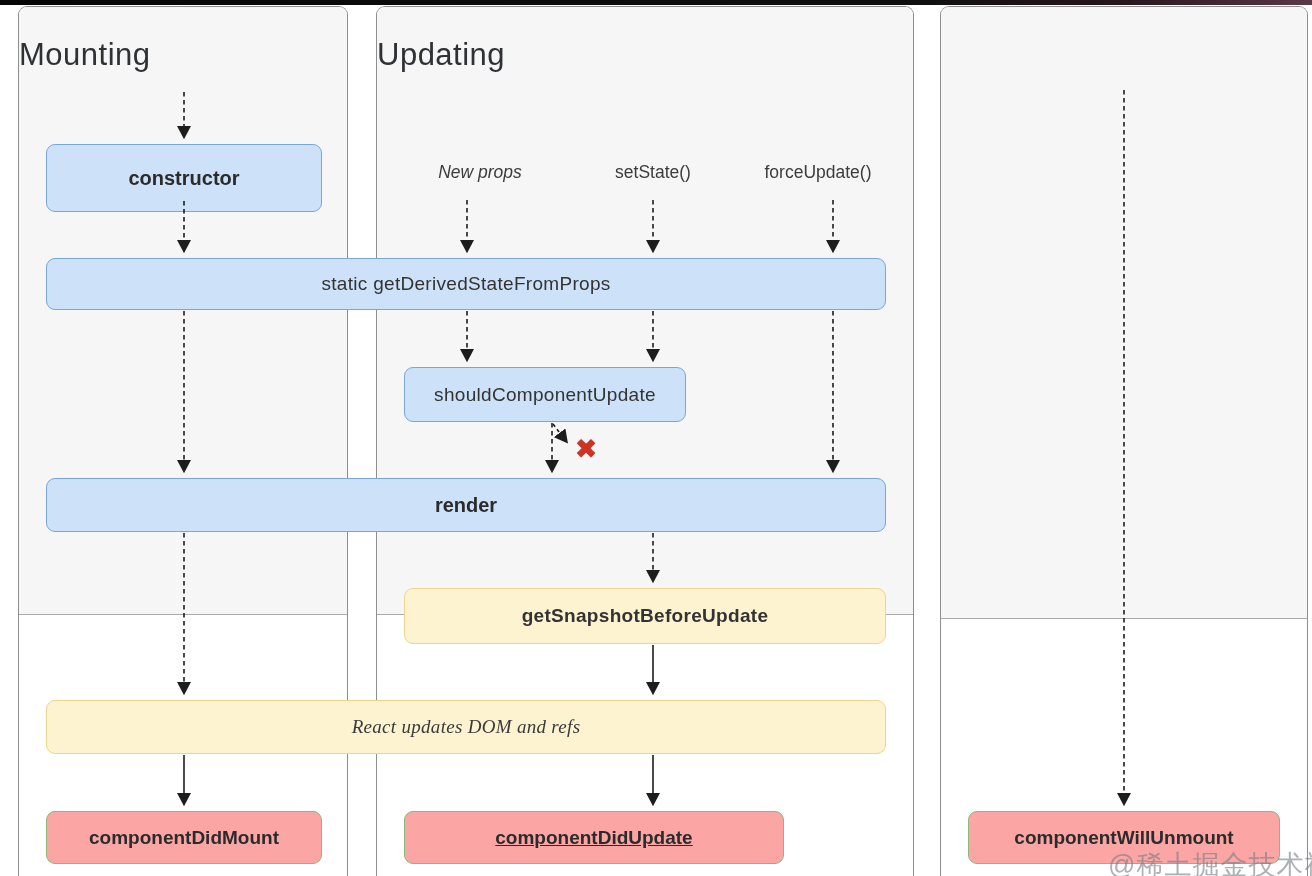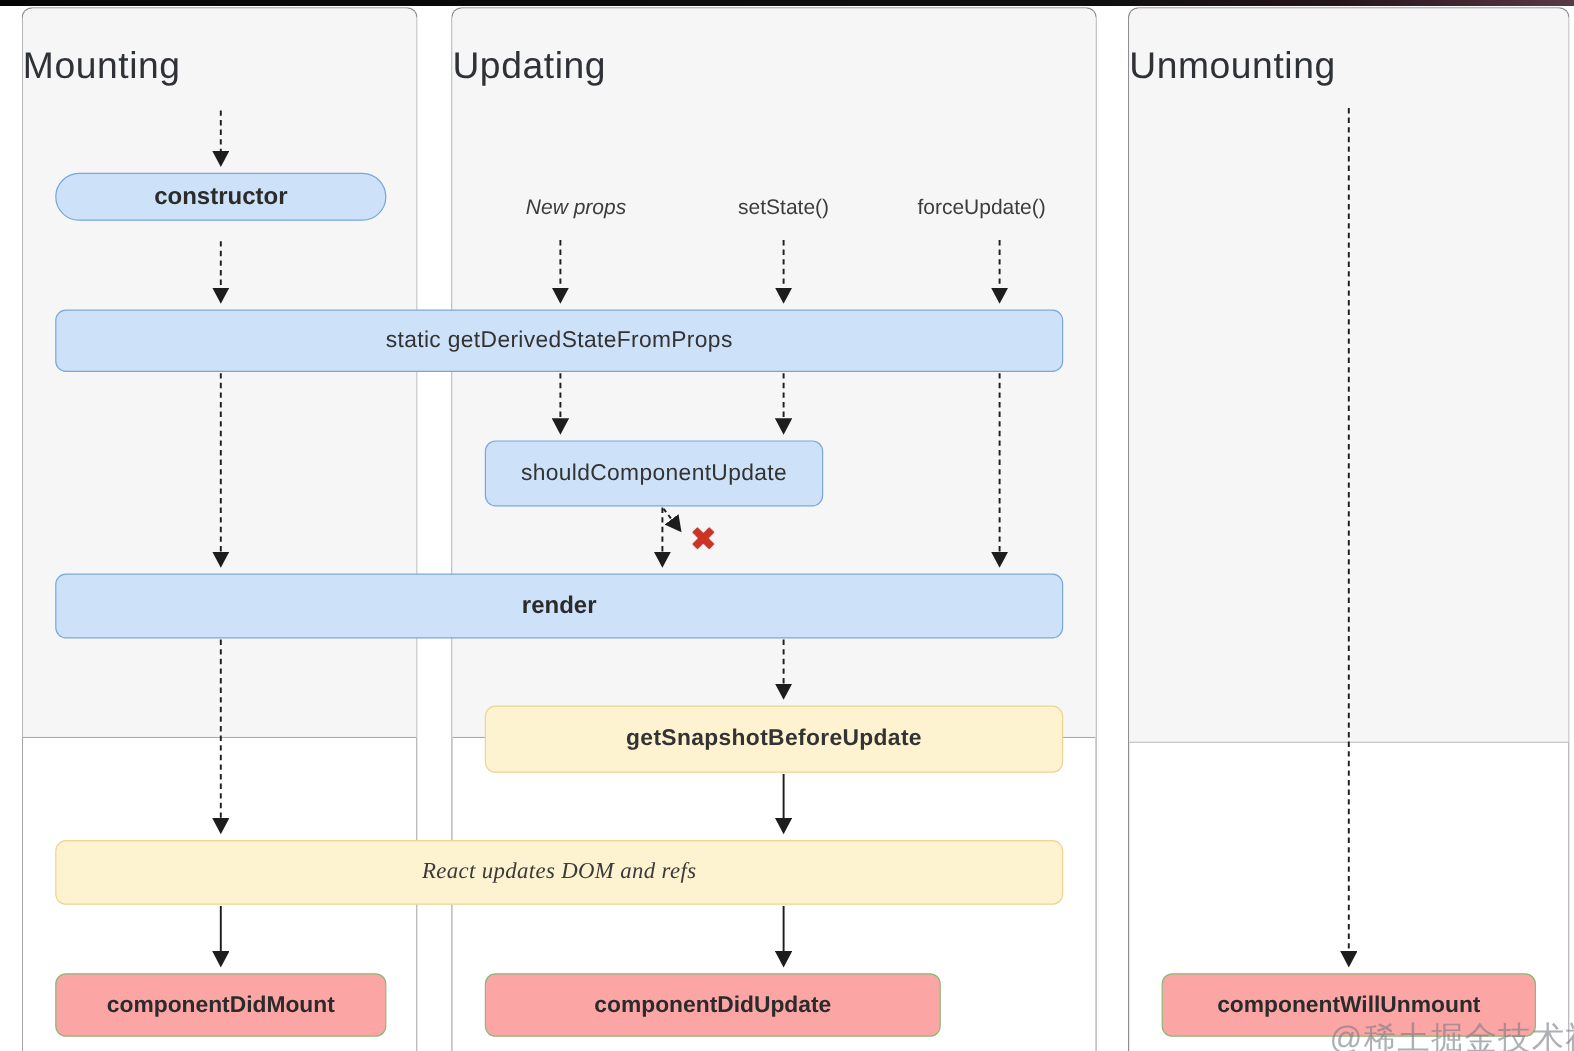--- a/index.html
+++ b/index.html
@@ -29,28 +29,28 @@
     display:flex;align-items:center;justify-content:center;
     font-size:19px;color:#2b2b2b;z-index:5;}
   .node.blue {background:#cde2f9;border:1.5px solid #78a7dd;}
   .node.yellow{background:#fdf3d0;border:1.5px solid #eday;}
   .node.yellow{background:#fdf3d0;border:1.5px solid #efd490;}
   .node.green {background:#fca5a5;border:1.5px solid #8cb878;}
   .node.bold{font-weight:bold;}
   .node.lite{font-weight:normal;color:#333;letter-spacing:0.3px;}
   .node.ital{font-style:italic;color:#3a3a3a;}
 
-  #node-constructor        {left:46px; top:144px;width:276px;height:40px;font-size:20px;border-radius:23px;}
+  #node-constructor        {left:46px; top:144px;width:276px;height:68px;font-size:20px;}
   #node-derived            {left:46px; top:258px;width:840px;height:52px;}
   #node-should-update      {left:404px;top:367px;width:282px;height:55px;}
   #node-render             {left:46px; top:478px;width:840px;height:54px;font-size:20px;}
   #node-snapshot           {left:404px;top:588px;width:482px;height:56px;font-weight:bold;}
   #node-react-updates      {left:46px; top:700px;width:840px;height:54px;font-family:Liberation Serif, serif;}
   #node-did-mount          {left:46px; top:811px;width:276px;height:53px;}
-  #node-did-update         {left:404px;top:811px;width:380px;height:53px;}
+  #node-did-update         {left:404px;top:811px;width:380px;height:53px;text-decoration:underline;}
   #node-will-unmount       {left:968px;top:811px;width:312px;height:53px;}
 
   
   .trigger{position:absolute;top:162px;font-size:17.5px;color:#3c3c3c;z-index:4;transform:translateX(-50%);white-space:nowrap;}
   .trigger.ital{font-style:italic;}
   #trigger-new-props {left:480px;}
   #trigger-set-state {left:653px;}
   #trigger-force-update{left:818px;}
 
   
@@ -74,21 +74,20 @@
   <div class="panel" id="panel-mounting">
     <div class="panel-gray"></div>
     <div class="col-title">Mounting</div>
   </div>
   <div class="panel" id="panel-updating">
     <div class="panel-gray"></div>
     <div class="col-title">Updating</div>
   </div>
   <div class="panel" id="panel-unmounting">
     <div class="panel-gray"></div>
-    <div class="col-title">Unmounting</div>
   </div>
 
   <div class="trigger ital" id="trigger-new-props">New props</div>
   <div class="trigger" id="trigger-set-state">setState()</div>
   <div class="trigger" id="trigger-force-update">forceUpdate()</div>
 
   <div class="node blue bold" id="node-constructor">constructor</div>
   <div class="node blue lite" id="node-derived">static getDerivedStateFromProps</div>
   <div class="node blue lite" id="node-should-update">shouldComponentUpdate</div>
   <div class="node blue bold" id="node-render">render</div>

